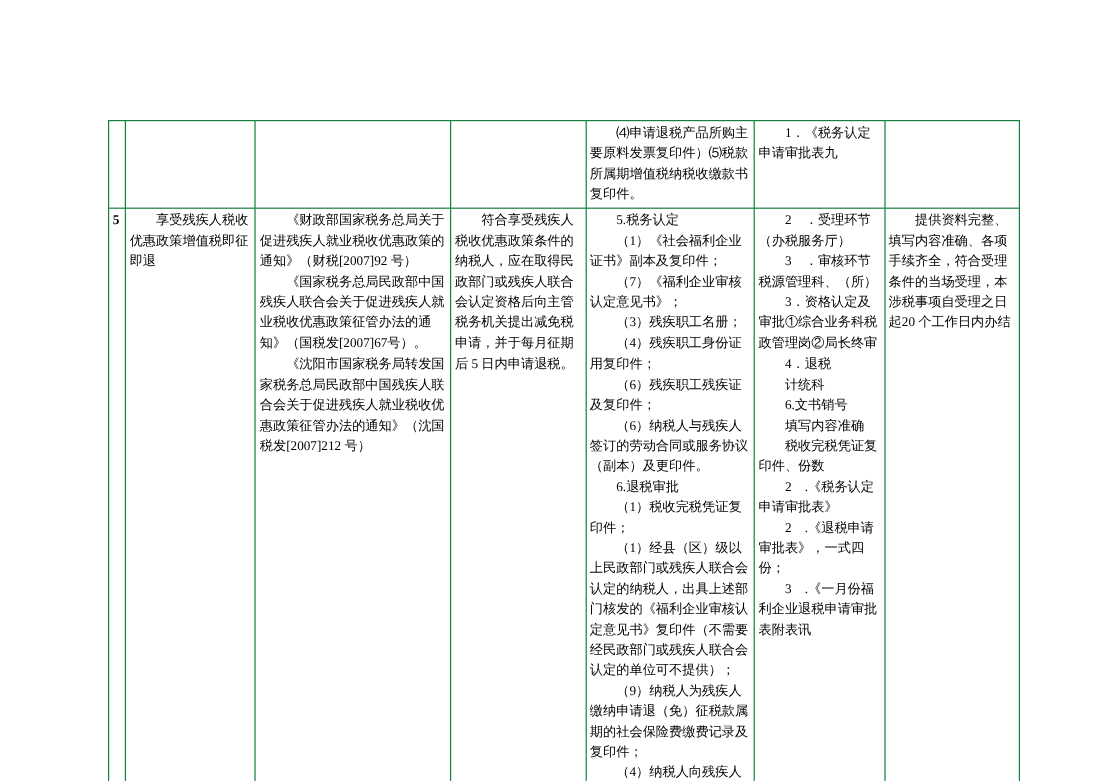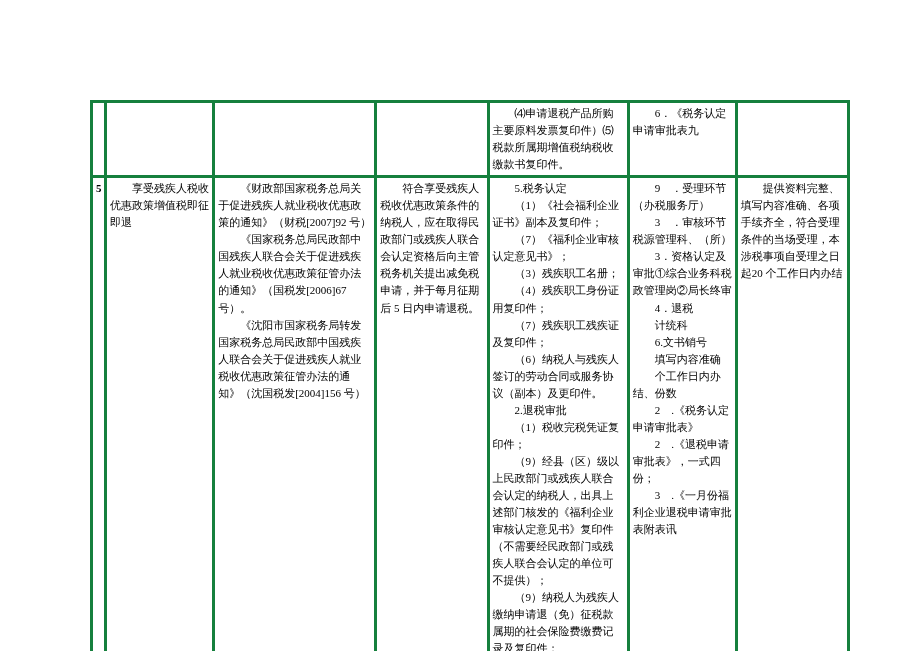--- a/index.html
+++ b/index.html
@@ -20,21 +20,21 @@
   }
   table {
     border-collapse: collapse;
     position: absolute;
     top: 100px;
     left: 90px;
     width: 760px;
     table-layout: fixed;
   }
   td {
-    border: 3px solid #15803d;
+    border: 1px solid #15803d;
     vertical-align: top;
     padding: 2px 3px;
     font-size: 11px;
     line-height: 1.55;
     word-break: break-all;
     margin-left: 44px;
   }
   .col0 { width: 14px; }
   .col1 { width: 108px; }
   .col2 { width: 162px; }
@@ -58,55 +58,55 @@
         <col class="col5">
         <col class="col6">
   </colgroup>
   <tbody>
         <tr>
     <td></td>
     <td></td>
     <td></td>
     <td></td>
     <td>　　⑷申请退税产品所购主要原料发票复印件）⑸税款所属期增值税纳税收缴款书复印件。</td>
-    <td>　　6．《税务认定申请审批表九</td>
+    <td>　　1．《税务认定申请审批表九</td>
     <td></td>
   </tr>
   <tr>
     <td><span class="num">5</span></td>
     <td>　　享受残疾人税收优惠政策增值税即征即退</td>
     <td>
       <span>　　《财政部国家税务总局关于促进残疾人就业税收优惠政策的通知》（财税[2007]92 号）</span><br>
-      <span>　　《国家税务总局民政部中国残疾人联合会关于促进残疾人就业税收优惠政策征管办法的通知》（国税发[2006]67号）。</span><br>
-      <span>　　《沈阳市国家税务局转发国家税务总局民政部中国残疾人联合会关于促进残疾人就业税收优惠政策征管办法的通知》（沈国税发[2004]156 号）</span>
+      <span>　　《国家税务总局民政部中国残疾人联合会关于促进残疾人就业税收优惠政策征管办法的通知》（国税发[2007]67号）。</span><br>
+      <span>　　《沈阳市国家税务局转发国家税务总局民政部中国残疾人联合会关于促进残疾人就业税收优惠政策征管办法的通知》（沈国税发[2007]212 号）</span>
     </td>
     <td>　　符合享受残疾人税收优惠政策条件的纳税人，应在取得民政部门或残疾人联合会认定资格后向主管税务机关提出减免税申请，并于每月征期后 5 日内申请退税。</td>
     <td>
       <span>　　5.税务认定</span><br>
       <span>　　（1）《社会福利企业证书》副本及复印件；</span><br>
       <span>　　（7）《福利企业审核认定意见书》；</span><br>
       <span>　　（3）残疾职工名册；</span><br>
       <span>　　（4）残疾职工身份证用复印件；</span><br>
-      <span>　　（7）残疾职工残疾证及复印件；</span><br>
+      <span>　　（6）残疾职工残疾证及复印件；</span><br>
       <span>　　（6）纳税人与残疾人签订的劳动合同或服务协议（副本）及更印件。</span><br>
-      <span>　　2.退税审批</span><br>
+      <span>　　6.退税审批</span><br>
       <span>　　（1）税收完税凭证复印件；</span><br>
-      <span>　　（9）经县（区）级以上民政部门或残疾人联合会认定的纳税人，出具上述部门核发的《福利企业审核认定意见书》复印件（不需要经民政部门或残疾人联合会认定的单位可不提供）；</span><br>
+      <span>　　（1）经县（区）级以上民政部门或残疾人联合会认定的纳税人，出具上述部门核发的《福利企业审核认定意见书》复印件（不需要经民政部门或残疾人联合会认定的单位可不提供）；</span><br>
       <span>　　（9）纳税人为残疾人缴纳申请退（免）征税款属期的社会保险费缴费记录及复印件；</span><br>
       <span>　　（4）纳税人向残疾人通过银行等金融机构实</span>
     </td>
     <td>
-      <span>　　9　．受理环节（办税服务厅）</span><br>
+      <span>　　2　．受理环节（办税服务厅）</span><br>
       <span>　　3　．审核环节税源管理科、（所）</span><br>
       <span>　　3．资格认定及审批①综合业务科税政管理岗②局长终审</span><br>
       <span>　　4．退税</span><br>
       <span>　　计统科</span><br>
       <span>　　6.文书销号</span><br>
       <span>　　填写内容准确</span><br>
-      <span>　　个工作日内办结、份数</span><br>
+      <span>　　税收完税凭证复印件、份数</span><br>
       <span>　　2　.《税务认定申请审批表》</span><br>
       <span>　　2　.《退税申请审批表》，一式四份；</span><br>
       <span>　　3　.《一月份福利企业退税申请审批表附表讯</span>
     </td>
     <td>　　提供资料完整、填写内容准确、各项手续齐全，符合受理条件的当场受理，本涉税事项自受理之日起20 个工作日内办结</td>
   </tr>
 </tbody>
     </table>
 </div>
 

